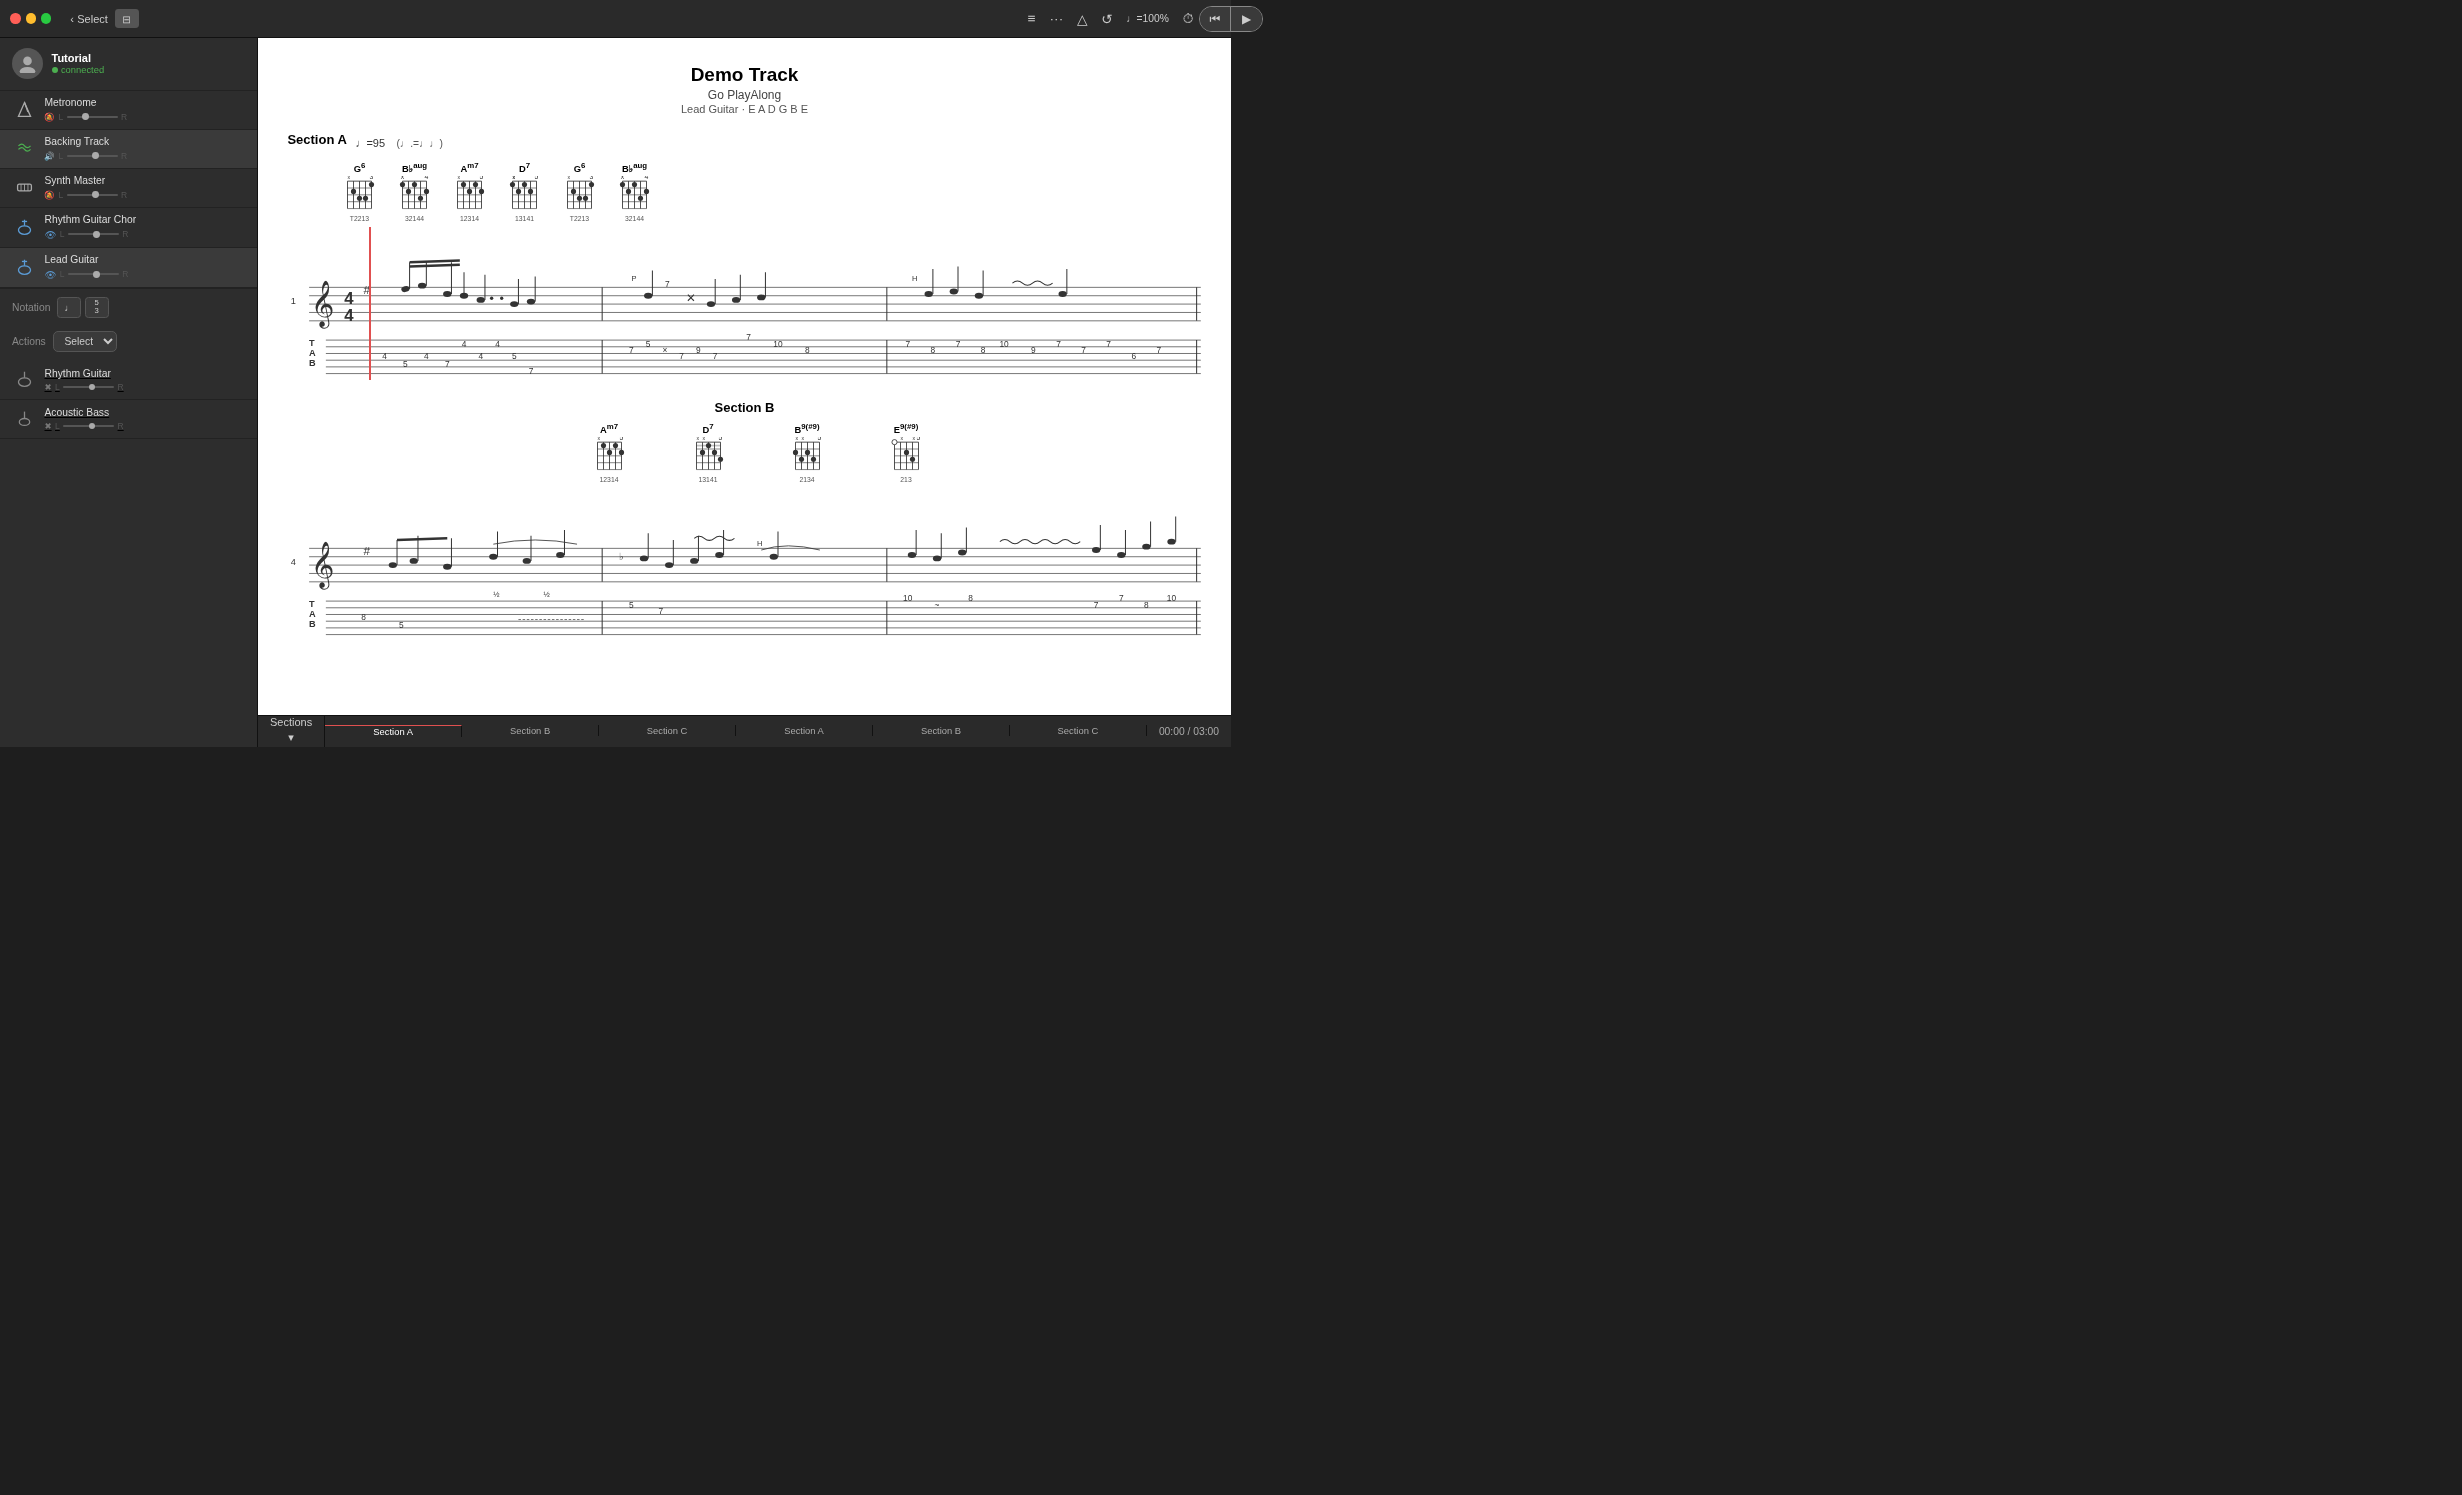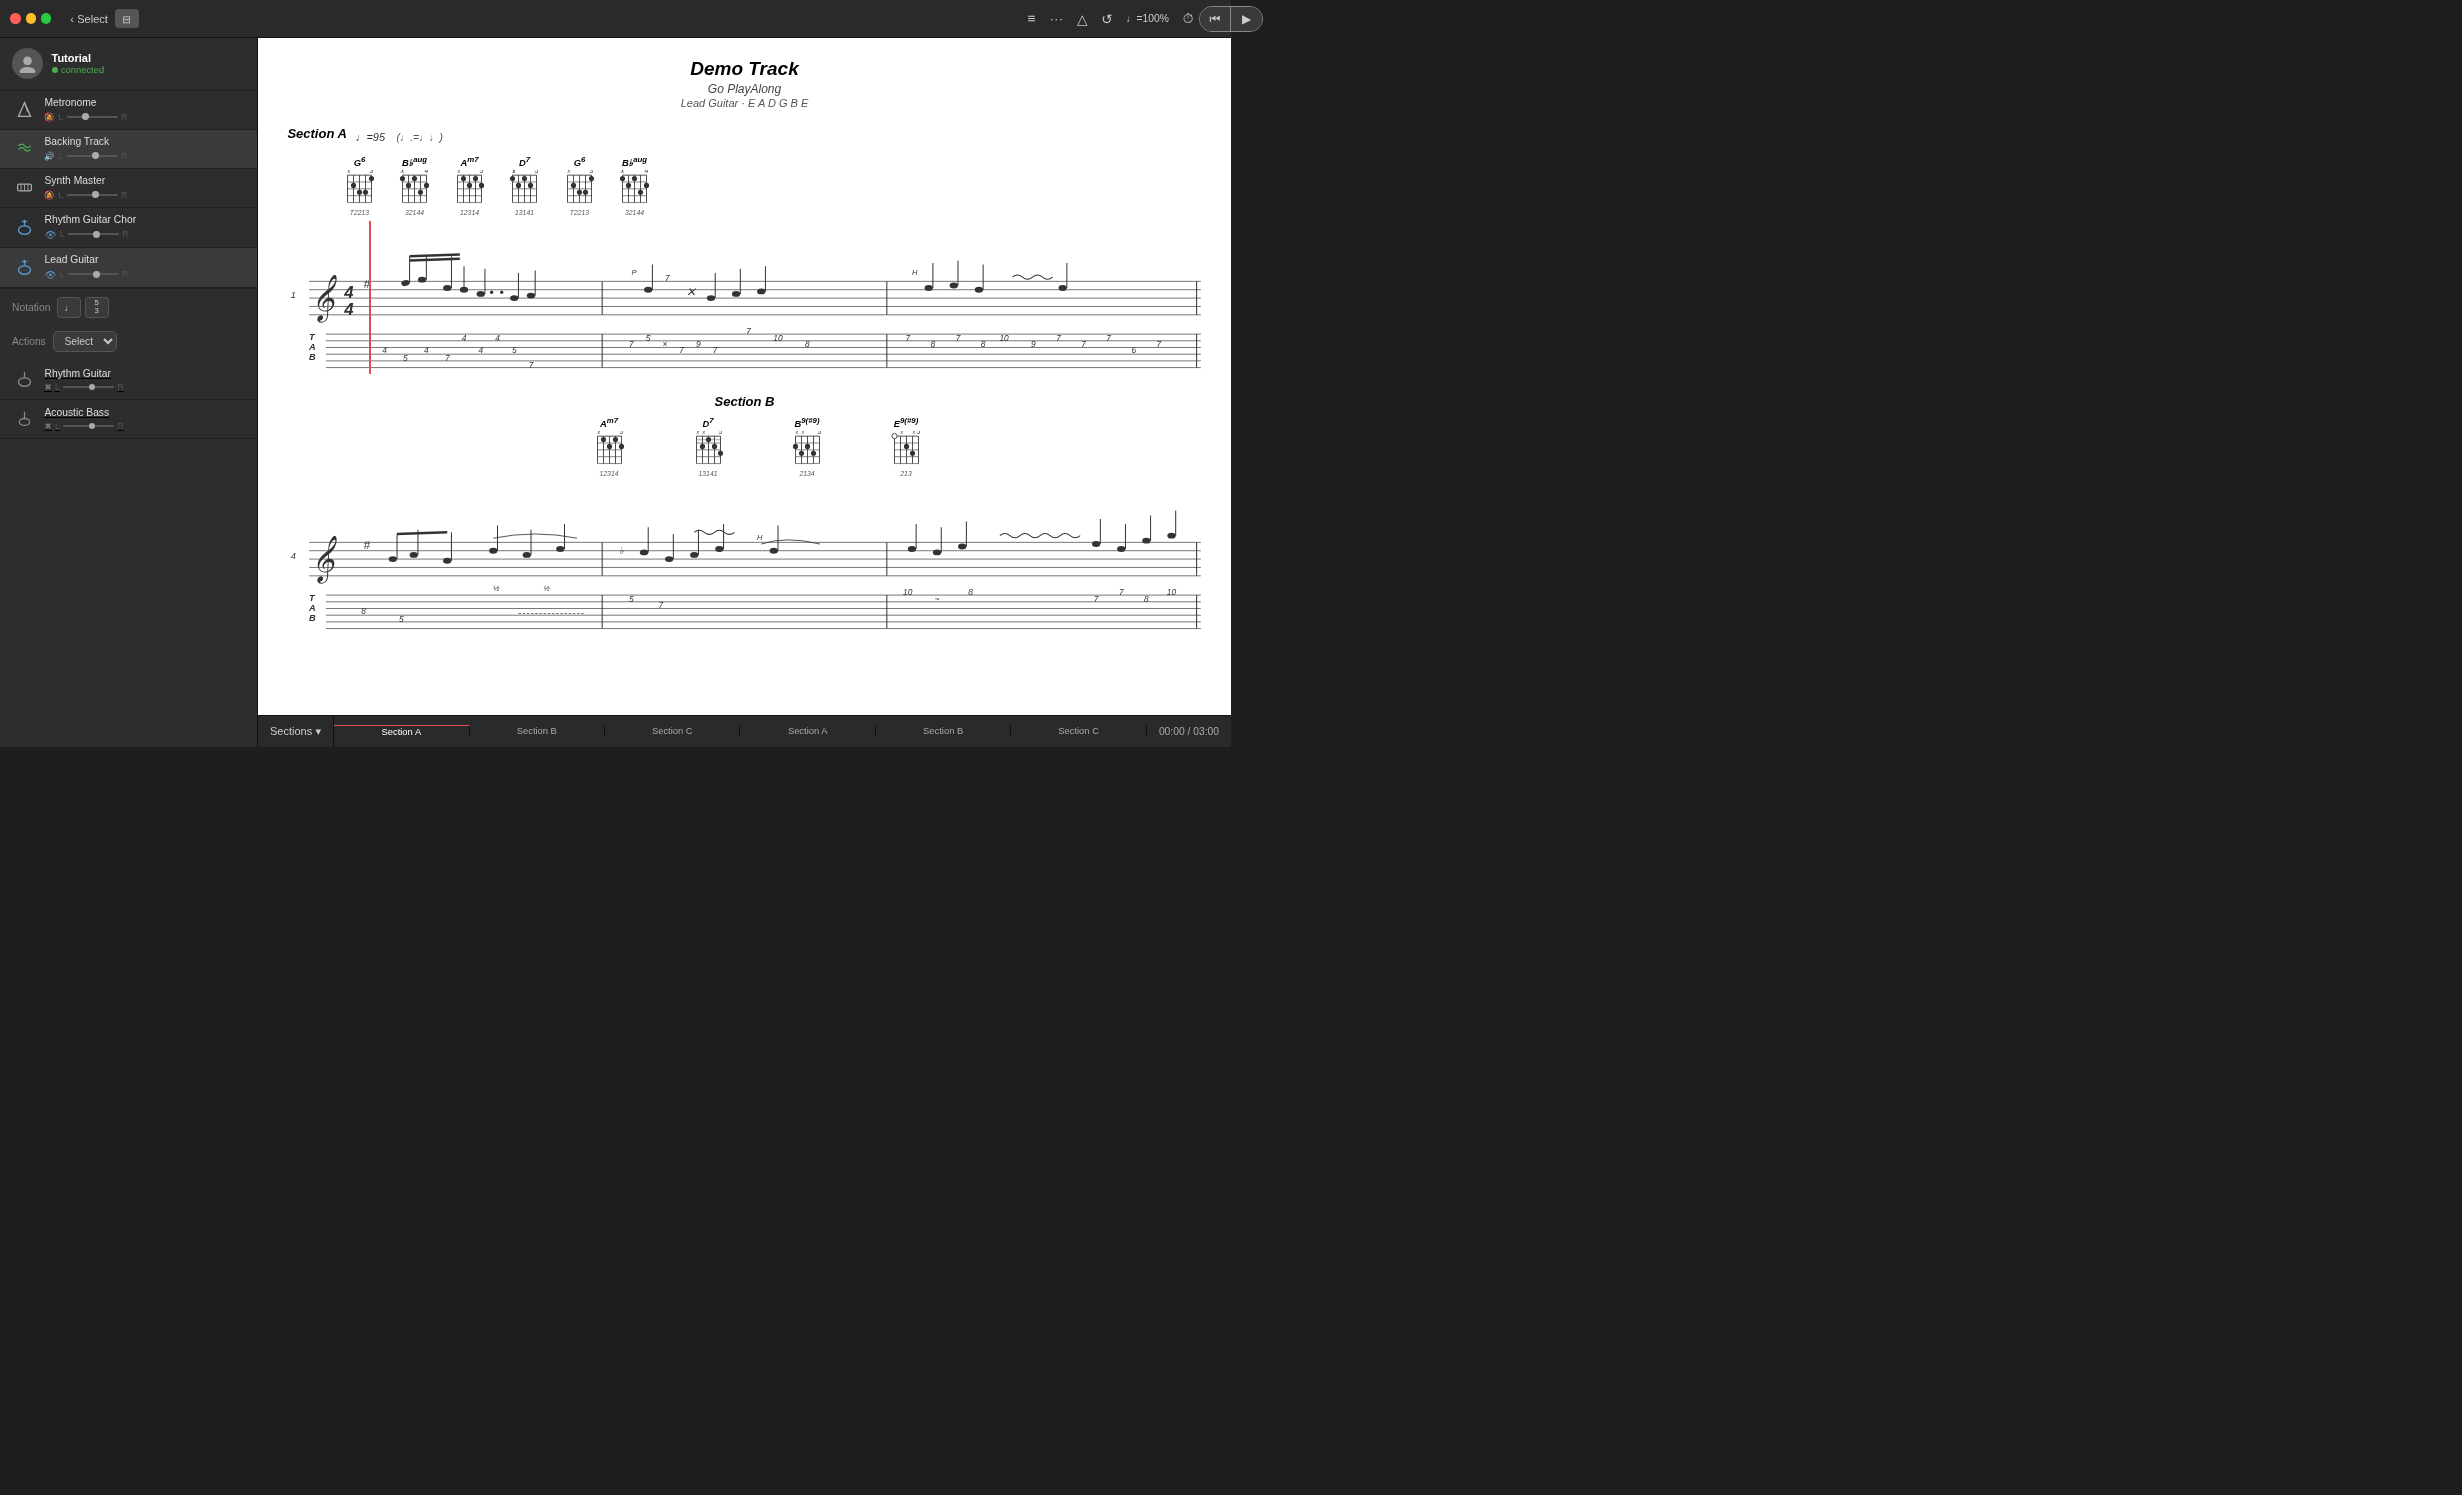--- a/index.html
+++ b/index.html
@@ -133,23 +133,22 @@
     .score-area {
       flex: 1;
       background: #fff;
       display: flex;
       flex-direction: column;
       overflow: hidden;
     }
     .score-content {
       flex: 1;
       overflow-y: auto;
-      padding: 20px 26px;
+      padding: 26px 26px;
       position: relative;
-      font-style: italic;
     }
     .score-title { text-align: center; margin-bottom: 17px; }
     .score-title h1 { font-size: 19px; font-weight: 700; color: #000; }
     .score-title .subtitle { font-size: 12px; color: #444; margin-top: 1.7px; }
     .score-title .tuning { font-size: 11px; color: #555; margin-top: 1.7px; }
     .section-label { font-size: 13px; font-weight: 700; color: #000; margin-bottom: 6.8px; }
 
     
     .bottom-bar {
       height: 32.5px;
@@ -162,20 +161,21 @@
     .sections-btn {
       display: flex;
       align-items: center;
       padding: 0 12px;
       height: 100%;
       border-right: 0.9px solid #111;
       cursor: pointer;
       color: #ccc;
       font-size: 11px;
       gap: 3.4px;
+      flex-direction: column;
     }
     .section-tabs { display: flex; flex: 1; overflow: hidden; }
     .section-tab {
       flex: 1;
       display: flex;
       align-items: center;
       justify-content: center;
       height: 100%;
       font-size: 9.4px;
       color: #aaa;

